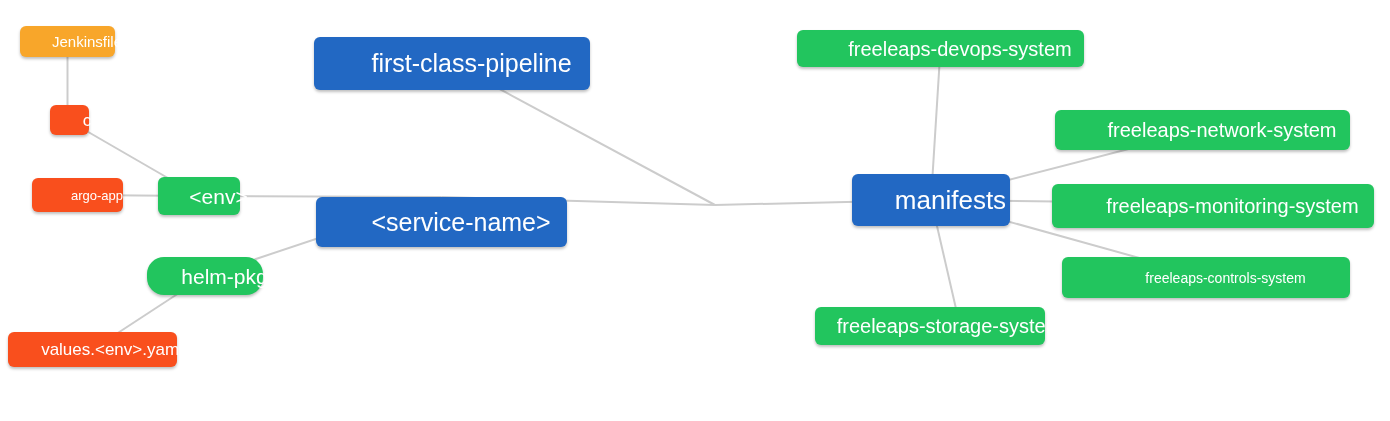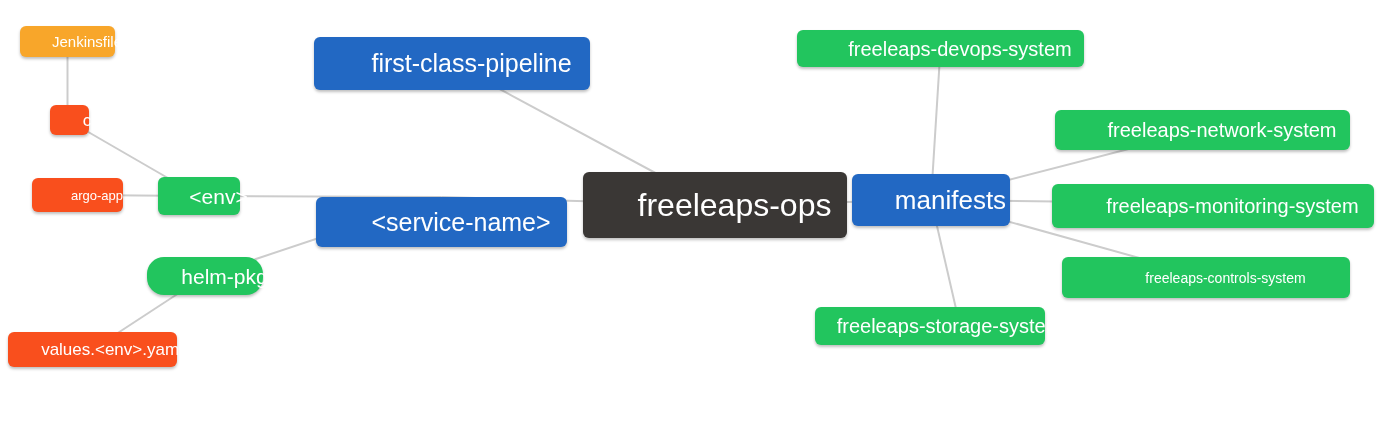--- a/index.html
+++ b/index.html
@@ -53,21 +53,20 @@
       <line x1="452" y1="63.5" x2="715" y2="205" stroke="#CCCCCC" stroke-width="2"></line>
       <line x1="441.5" y1="197" x2="715" y2="205" stroke="#CCCCCC" stroke-width="2"></line>
       <line x1="715" y1="205" x2="931" y2="200" stroke="#CCCCCC" stroke-width="2"></line>
       <line x1="931" y1="200" x2="940.5" y2="48.5" stroke="#CCCCCC" stroke-width="2"></line>
       <line x1="931" y1="200" x2="1202.5" y2="130" stroke="#CCCCCC" stroke-width="2"></line>
       <line x1="931" y1="200" x2="1213" y2="203.5" stroke="#CCCCCC" stroke-width="2"></line>
       <line x1="931" y1="200" x2="1209.5" y2="277.5" stroke="#CCCCCC" stroke-width="2"></line>
       <line x1="931" y1="200" x2="960" y2="326" stroke="#CCCCCC" stroke-width="2"></line>
     </svg>
 
-<div class="node node-root" style="left: 583px; top: 172px; width: 264px; height: 66px; font-size: 32px; background: rgb(58, 55, 53); color: rgb(255, 255, 255);">freeleaps-ops</div>
     <div class="node node-branch" style="left: 314px; top: 37px; width: 276px; height: 53px; font-size: 25px; background: rgb(34, 104, 195); color: rgb(255, 255, 255);">first-class-pipeline</div>
     <div class="node node-branch" style="left: 316px; top: 172px; width: 251px; height: 50px; font-size: 25px; background: rgb(34, 104, 195); color: rgb(255, 255, 255); margin-top: 25px;">&lt;service-name&gt;</div>
     <div class="node node-branch" style="left: 852px; top: 174px; width: 158px; height: 52px; font-size: 26px; background: rgb(34, 104, 195); color: rgb(255, 255, 255);">manifests</div>
     <div class="node node-leaf" style="left: 20px; top: 26px; width: 95px; height: 31px; font-size: 15px; background: rgb(248, 166, 42); color: rgb(255, 255, 255);">Jenkinsfile</div>
     <div class="node node-leaf" style="left: 50px; top: 105px; width: 35px; height: 30px; font-size: 17px; background: rgb(249, 79, 29); color: rgb(255, 255, 255);">ci</div>
     <div class="node node-leaf" style="left: 32px; top: 178px; width: 91px; height: 34px; font-size: 13px; background: rgb(249, 79, 29); color: rgb(255, 255, 255);">argo-app</div>
     <div class="node node-leaf" style="left: 158px; top: 177px; width: 82px; height: 38px; font-size: 21px; background: rgb(34, 197, 94); color: rgb(255, 255, 255);">&lt;env&gt;</div>
     <div class="node node-leaf" style="left: 147px; top: 257px; width: 116px; height: 38px; font-size: 21px; background: rgb(34, 197, 94); color: rgb(255, 255, 255); border-radius: 17px;">helm-pkg</div>
     <div class="node node-leaf" style="left: 797px; top: 30px; width: 287px; height: 37px; font-size: 20px; background: rgb(34, 197, 94); color: rgb(255, 255, 255);">freeleaps-devops-system</div>
     <div class="node node-leaf" style="left: 8px; top: 332px; width: 169px; height: 35px; font-size: 17px; background: rgb(249, 79, 29); color: rgb(255, 255, 255);">values.&lt;env&gt;.yaml</div>

